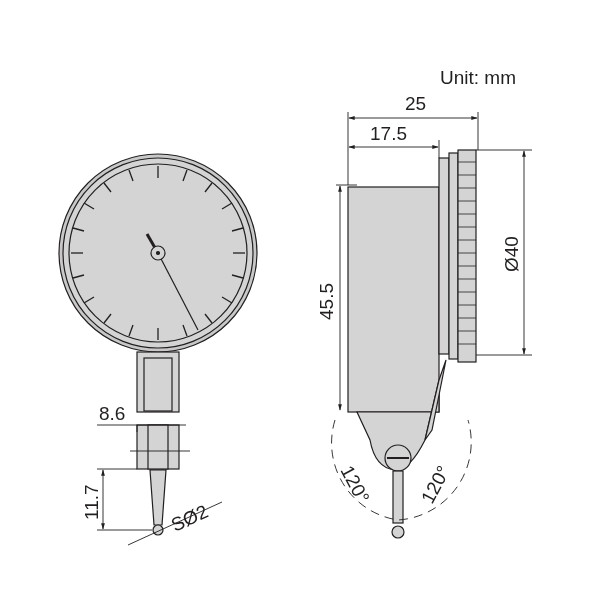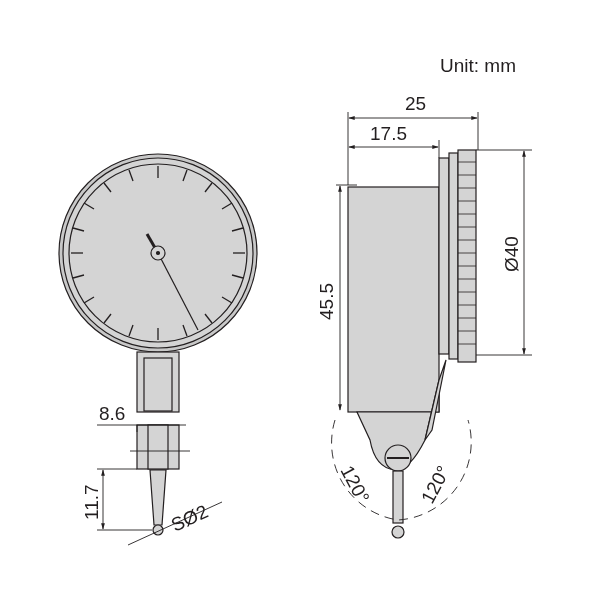--- a/index.html
+++ b/index.html
@@ -1,17 +1,17 @@
 <!DOCTYPE html>
 <html><head>
 <meta charset="utf-8">
 <style>
   html,body{margin:0;padding:0;background:#fff;}
   body{width:600px;height:600px;position:relative;overflow:hidden;font-family:"Liberation Sans",sans-serif;}
-  #unit{position:absolute;left:440px;top:55px;font-size:19px;color:#231f20;}
+  #unit{position:absolute;left:440px;top:67px;font-size:19px;color:#231f20;}
   svg{position:absolute;left:0;top:0;}
   .lbl{font-family:"Liberation Sans",sans-serif;font-size:19px;fill:#231f20;}
 </style>
 </head>
 <body>
 
 <div id="unit">Unit: mm</div>
 
 <svg width="600" height="600" viewBox="0 0 600 600">
   <defs>

